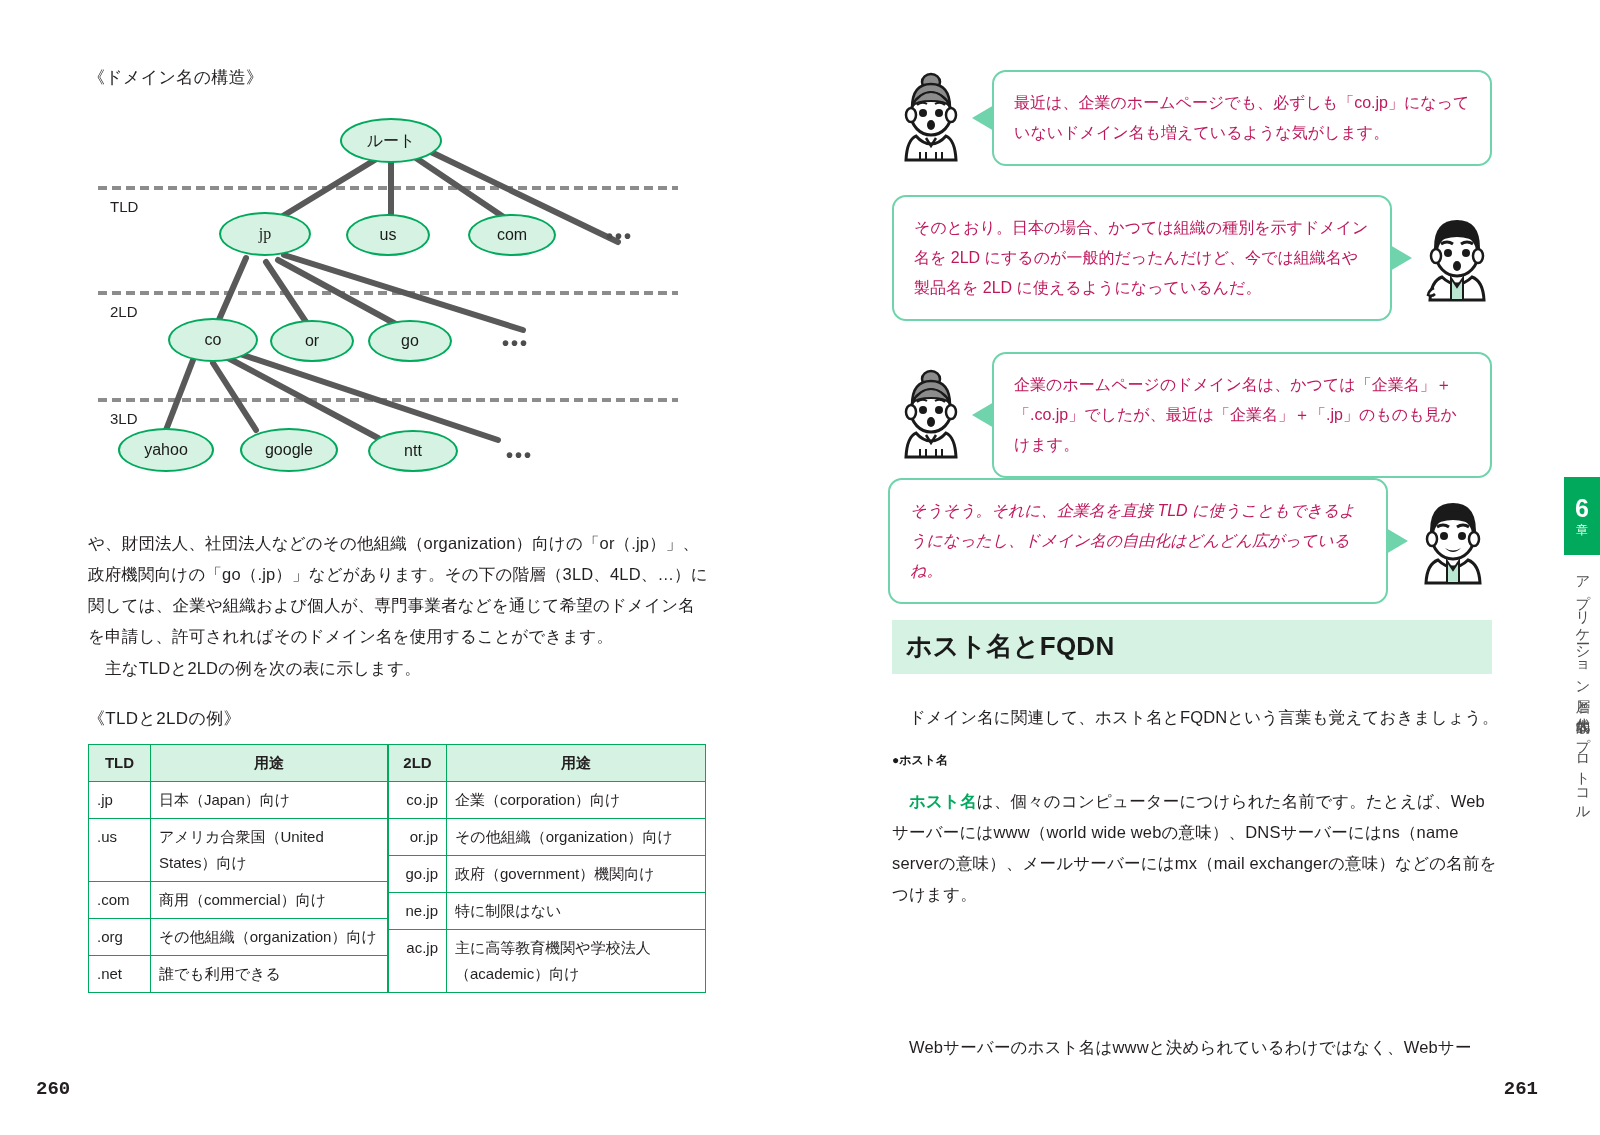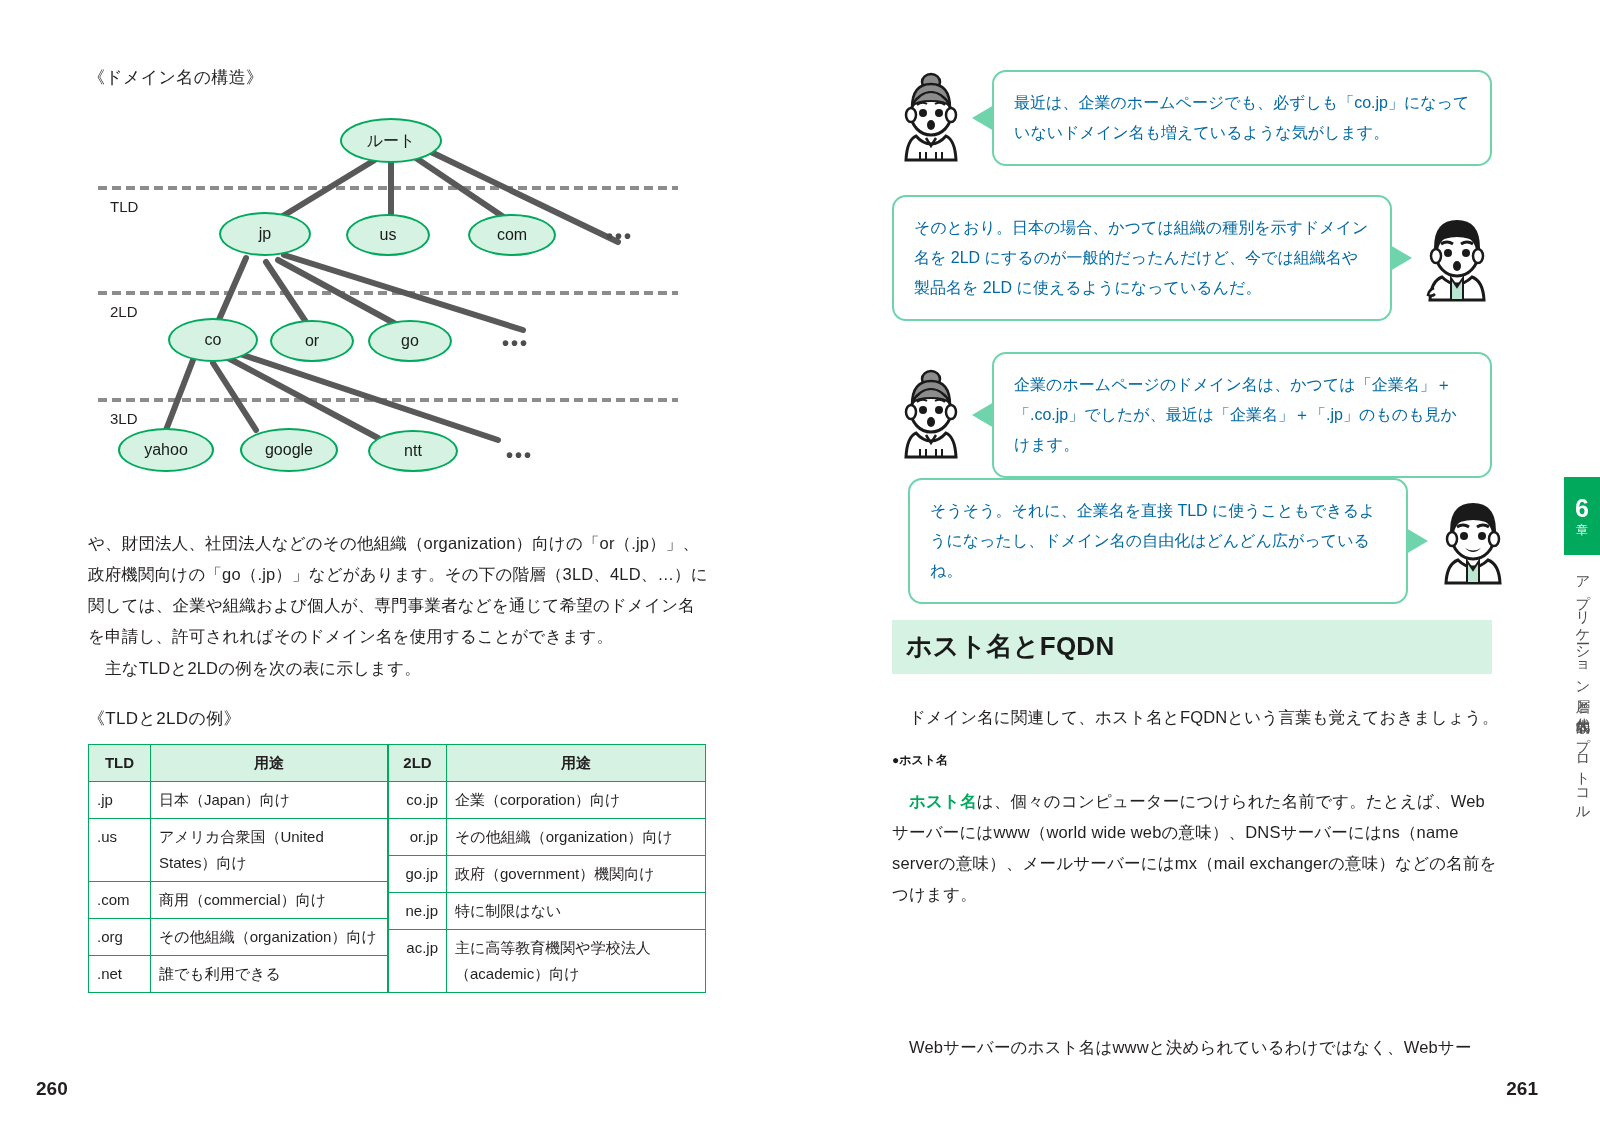--- a/index.html
+++ b/index.html
@@ -89,39 +89,40 @@
   }
   .tld-table td.key { width: 62px; white-space: nowrap; }
   #table-2ld td.key { width: 58px; text-align: right; }
 
   .page-num {
     position: absolute;
     bottom: 30px;
     font-size: 19px;
     font-weight: bold;
     color: #231f20;
+    font-family: Liberation Mono, monospace;
   }
   #page-num-left  { left: 36px; }
   #page-num-right { right: 62px; }
 
   
   .bubble-row {
     position: absolute;
     display: flex;
     align-items: center;
   }
   .bubble {
     position: relative;
     border: 2.5px solid #6fd3ac;
     border-radius: 14px;
     background: #ffffff;
     padding: 16px 20px;
     font-size: 16px;
     line-height: 30px;
-    color: #0369a1;
+    color: #be185d;
   }
   .bubble.tail-left::before,
   .bubble.tail-right::before {
     content: "";
     position: absolute;
     top: 50%;
     transform: translateY(-50%);
     width: 0; height: 0;
     border-top: 13px solid transparent;
     border-bottom: 13px solid transparent;
@@ -210,21 +211,21 @@
         <line x1="146" y1="252" x2="410" y2="340"></line>
       </g>
     </svg>
 
     <div class="level-label" style="left:22px; top:98px;">TLD</div>
     <div class="level-label" style="left:22px; top:203px;">2LD</div>
     <div class="level-label" style="left:22px; top:310px;">3LD</div>
 
     <div class="node" style="left:252px; top:18px; width:102px; height:45px;">ルート</div>
 
-    <div class="node" style="left:131px; top:112px; width:92px; height:44px;">jp</div>
+    <div class="node" style="left:131px; top:112px; width:92px; height:44px;font-family:Liberation Serif, serif;">jp</div>
     <div class="node" style="left:258px; top:114px; width:84px; height:42px;">us</div>
     <div class="node" style="left:380px; top:114px; width:88px; height:42px;">com</div>
     <div class="ellipsis" style="left:518px; top:125px;">•••</div>
 
     <div class="node" style="left:80px; top:218px; width:90px; height:44px;">co</div>
     <div class="node" style="left:182px; top:220px; width:84px; height:42px;">or</div>
     <div class="node" style="left:280px; top:220px; width:84px; height:42px;">go</div>
     <div class="ellipsis" style="left:414px; top:232px;">•••</div>
 
     <div class="node" style="left:30px; top:328px; width:96px; height:44px;">yahoo</div>
@@ -363,21 +364,21 @@
         <path d="M43 36 q5 -3 10 1" fill="none" stroke="#1a1a1a" stroke-width="2"></path>
         <ellipse cx="39" cy="57" rx="4" ry="5" fill="#1a1a1a"></ellipse>
         <path d="M24 68 q-9 4 -10 24 l50 0 q-1 -20 -10 -24 q-7 8 -15 8 q-8 0 -15 -8z" fill="#ffffff" stroke="#1a1a1a" stroke-width="3"></path>
         <path d="M34 70 l5 8 l5 -8" fill="none" stroke="#1a1a1a" stroke-width="2.5"></path>
         <path d="M28 84 l0 8 M34 84 l0 8 M44 84 l0 8 M50 84 l0 8" stroke="#1a1a1a" stroke-width="2"></path>
       </svg>
     </div>
     <div class="bubble tail-left" style="margin-left:22px; width:500px; min-height:78px;">企業のホームページのドメイン名は、かつては「企業名」＋「.co.jp」でしたが、最近は「企業名」＋「.jp」のものも見かけます。</div>
   </div>
 
-  <div class="bubble-row" style="left:108px; top:478px; width:620px;">
+  <div class="bubble-row" style="left:88px; top:478px; width:620px;font-style:italic;">
     <div class="bubble tail-right" style="width:500px; min-height:78px;">そうそう。それに、企業名を直接 TLD に使うこともできるようになったし、ドメイン名の自由化はどんどん広がっているね。</div>
     <div class="avatar" style="margin-left:26px;">
       <svg viewBox="0 0 78 100" width="78" height="100">
         <path d="M16 40 q0 -28 23 -28 q23 0 23 28 q0 5 -2 9 l-42 0 q-2 -4 -2 -9z" fill="#1a1a1a"></path>
         <ellipse cx="39" cy="46" rx="21" ry="22" fill="#ffffff" stroke="#1a1a1a" stroke-width="3"></ellipse>
         <ellipse cx="18" cy="48" rx="5" ry="7" fill="#ffffff" stroke="#1a1a1a" stroke-width="2.5"></ellipse>
         <ellipse cx="60" cy="48" rx="5" ry="7" fill="#ffffff" stroke="#1a1a1a" stroke-width="2.5"></ellipse>
         <path d="M18 36 q6 -16 21 -16 q15 0 21 16 q-8 -7 -21 -7 q-13 0 -21 7z" fill="#1a1a1a"></path>
         <circle cx="30" cy="45" r="4" fill="#1a1a1a"></circle>
         <circle cx="48" cy="45" r="4" fill="#1a1a1a"></circle>

